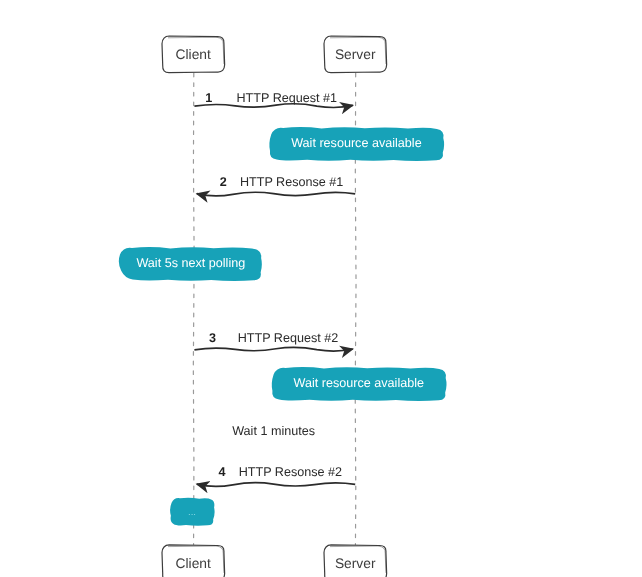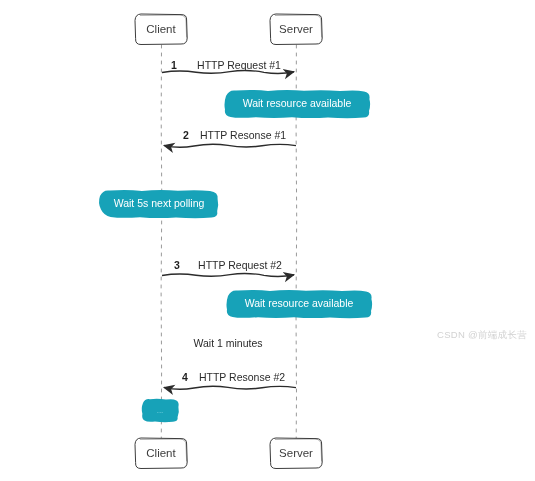--- a/index.html
+++ b/index.html
@@ -10,21 +10,21 @@
     width: 535px;
     height: 481px;
     background: #ffffff;
     font-family: "Liberation Sans", sans-serif;
     overflow: hidden;
     position: relative;
   }
   #diagram-root {
     position: absolute;
     left: 0;
-    top: 0;
+    top: 16px;
     width: 535px;
     height: 348px;
   }
   svg.canvas {
     display: block;
     width: 535px;
     height: 481px;
   }
   .actor-label {
     font-family: "Liberation Sans", sans-serif;
@@ -187,14 +187,13 @@
     </g>
 
     <g>
       <path d="M 276 438 L 316 438.6 Q 322 438.4 321.6 444 L 322.2 462 Q 322 468.4 316 468
                L 276 468.5 Q 270.2 468.6 270.6 462.6 L 270 444.4 Q 270.4 438.2 276 438 Z" fill="#ffffff" stroke="#3d3d3d" stroke-width="1" stroke-linejoin="round"></path>
       <path d="M 275 439.5 L 315 439 Q 321.4 439.6 321 445 L 321.6 461.4" fill="none" stroke="#3d3d3d" stroke-width="0.7" opacity="0.55"></path>
       <text class="actor-label" x="296" y="454">Server</text>
     </g>
   </svg>
 
-  <div class="watermark">CSDN @前端成长营</div>
 </div>
 
 </body></html>

